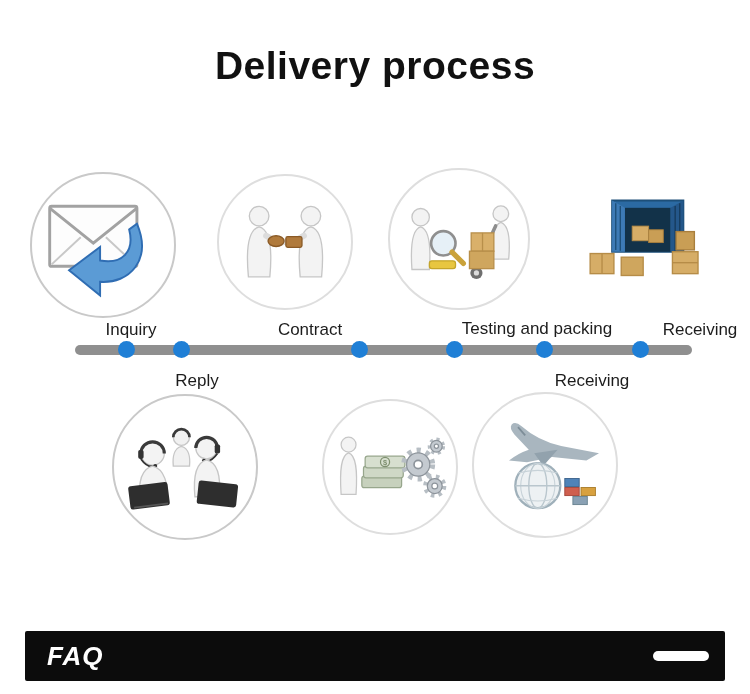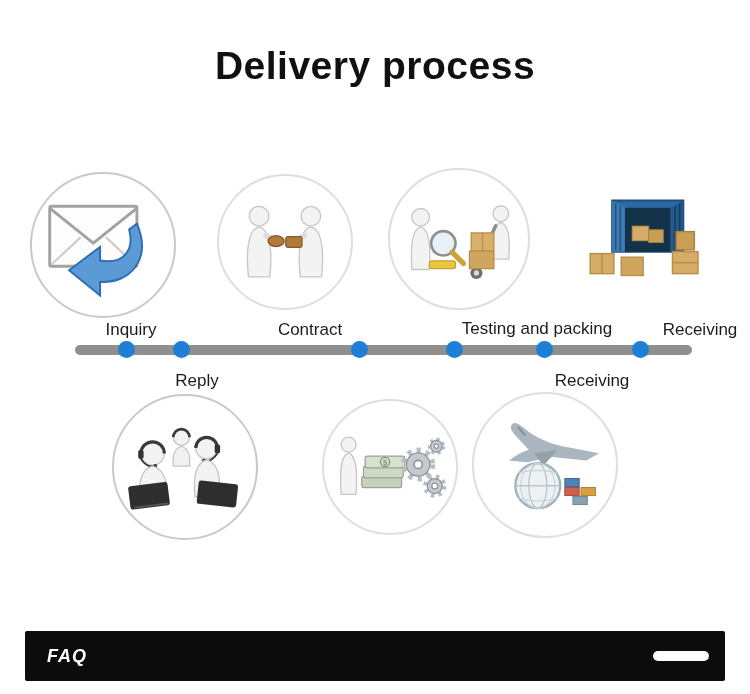--- a/index.html
+++ b/index.html
@@ -44,21 +44,21 @@
   .lbl-testing{left:537px;top:319px;}
   .lbl-receiving{left:700px;top:320px;}
   .lbl-reply{left:197px;top:371px;text-align:center;}
   .lbl-payment{left:455px;top:371px;}
   .lbl-delivery{left:592px;top:371px;}
   .faq-bar{
     position:absolute;left:25px;top:631px;width:700px;height:50px;
     background:#0c0c0c;border-radius:2px;display:flex;align-items:center;
   }
   .faq-text{
-    margin-left:22px;color:#ffffff;font-size:18px;font-weight:700;
+    margin-left:22px;color:#ffffff;font-size:26px;font-weight:700;
     font-style:italic;letter-spacing:1px;
   }
   .faq-pill{
     position:absolute;right:16px;top:20px;width:56px;height:10px;
     border-radius:5px;background:#ffffff;
   }
 </style>
 </head>
 <body>
 

